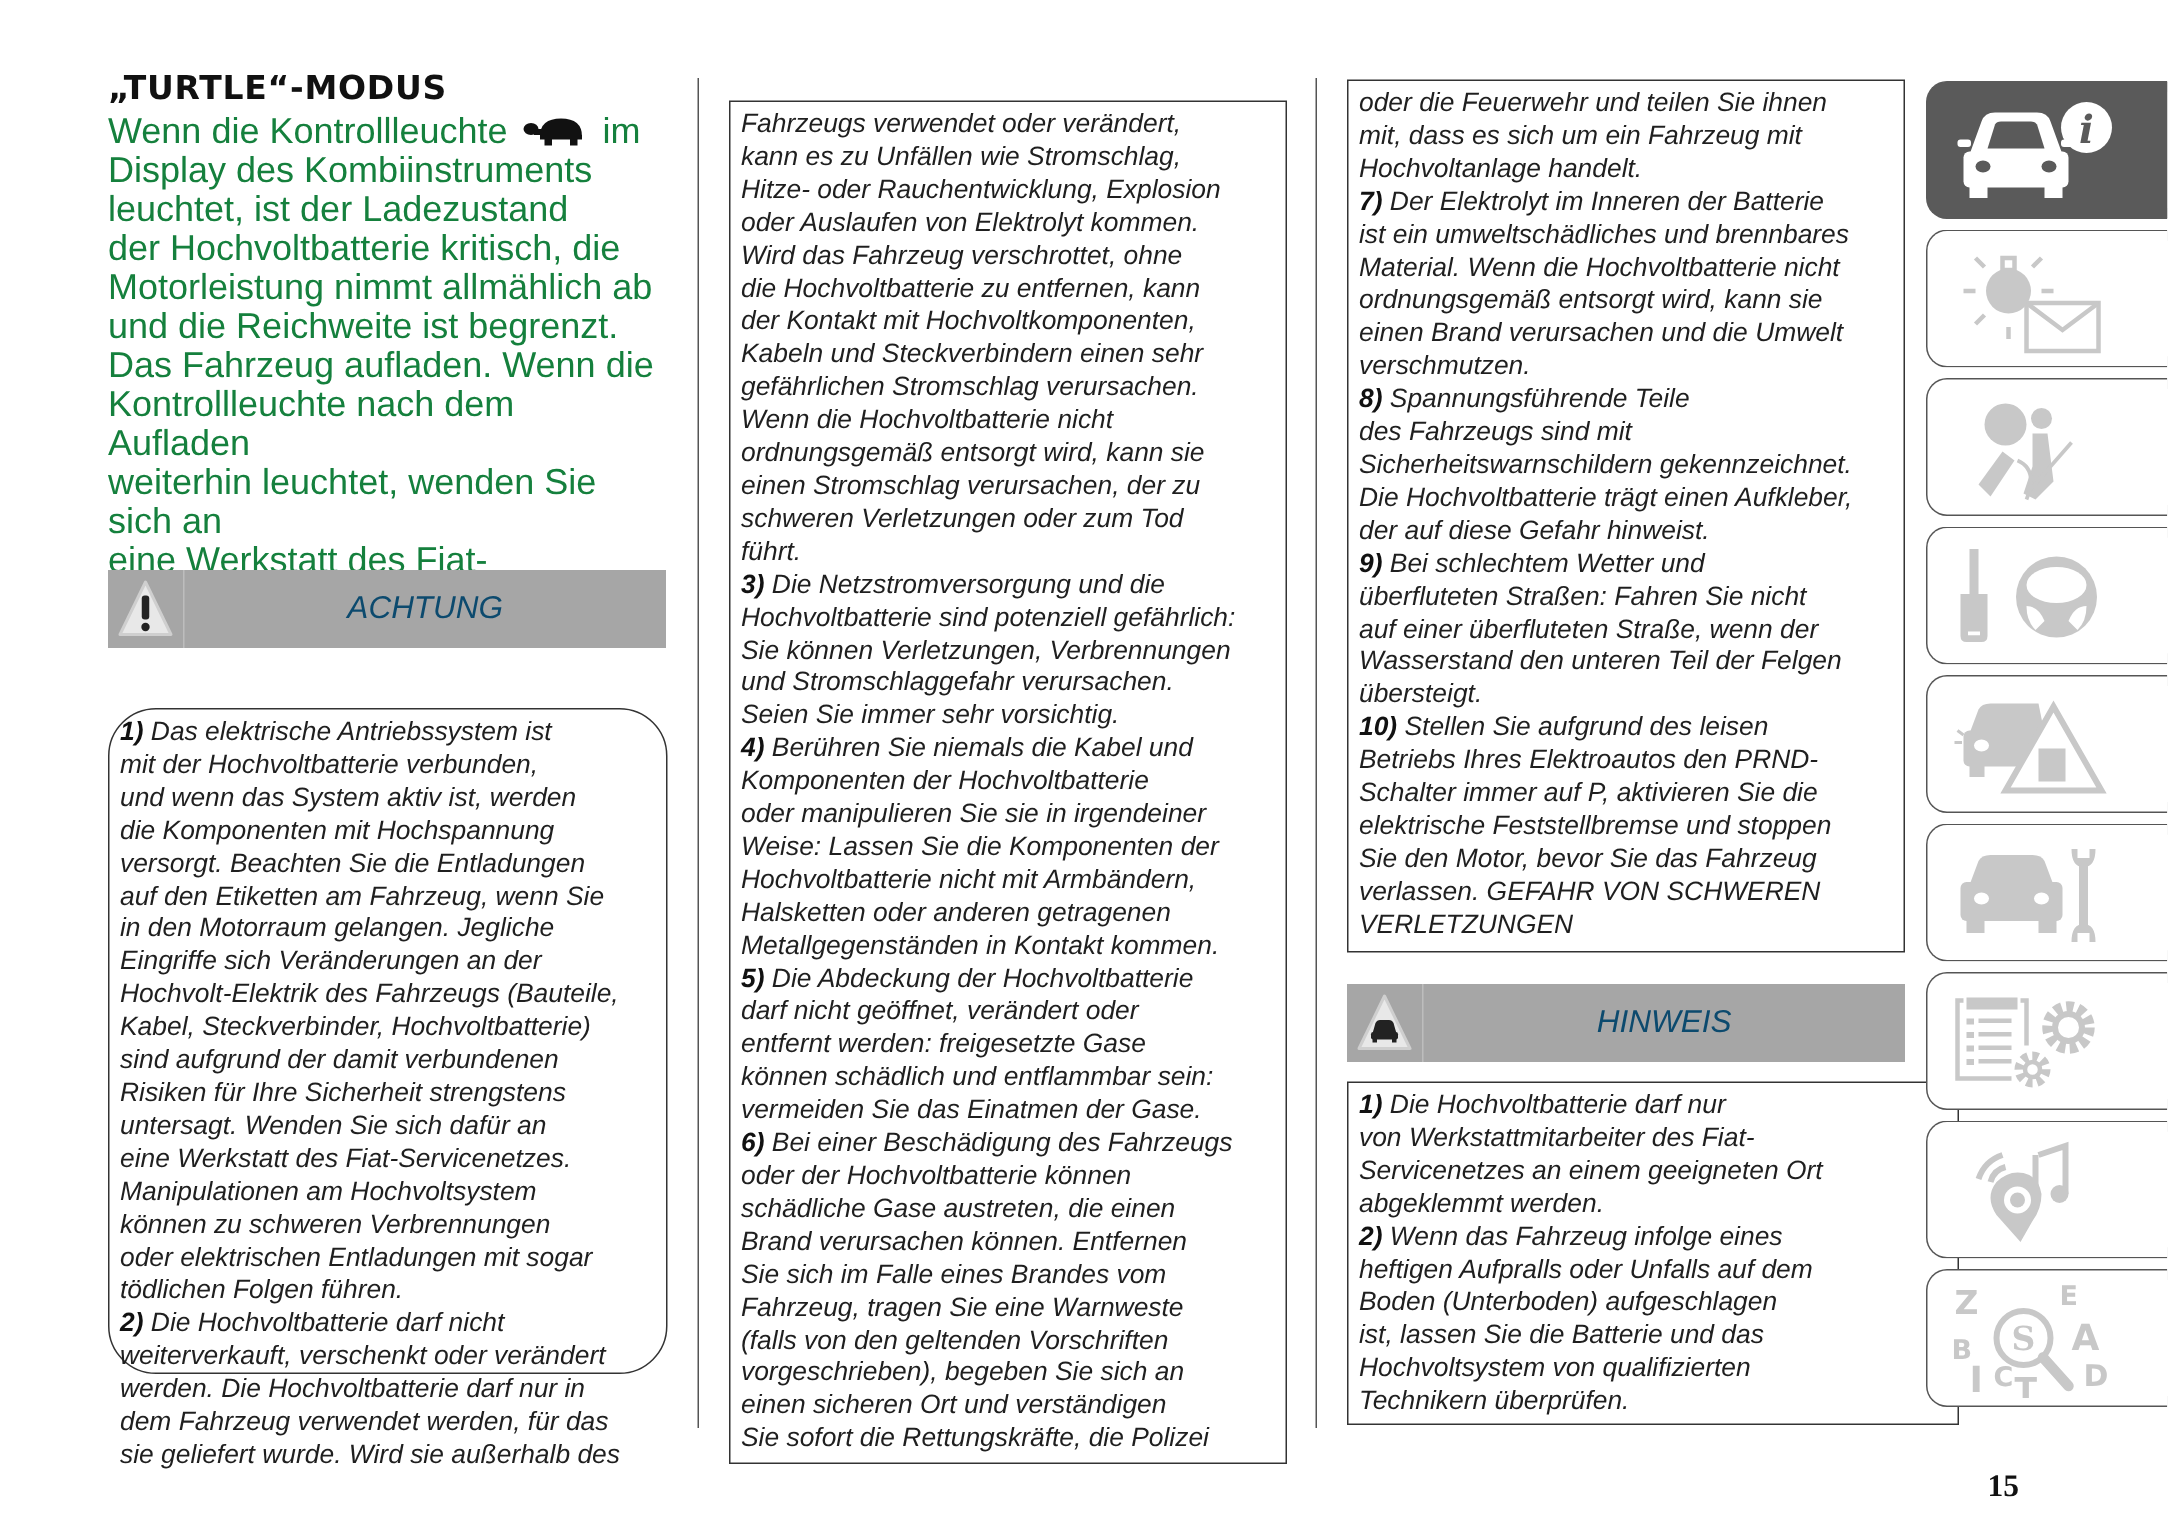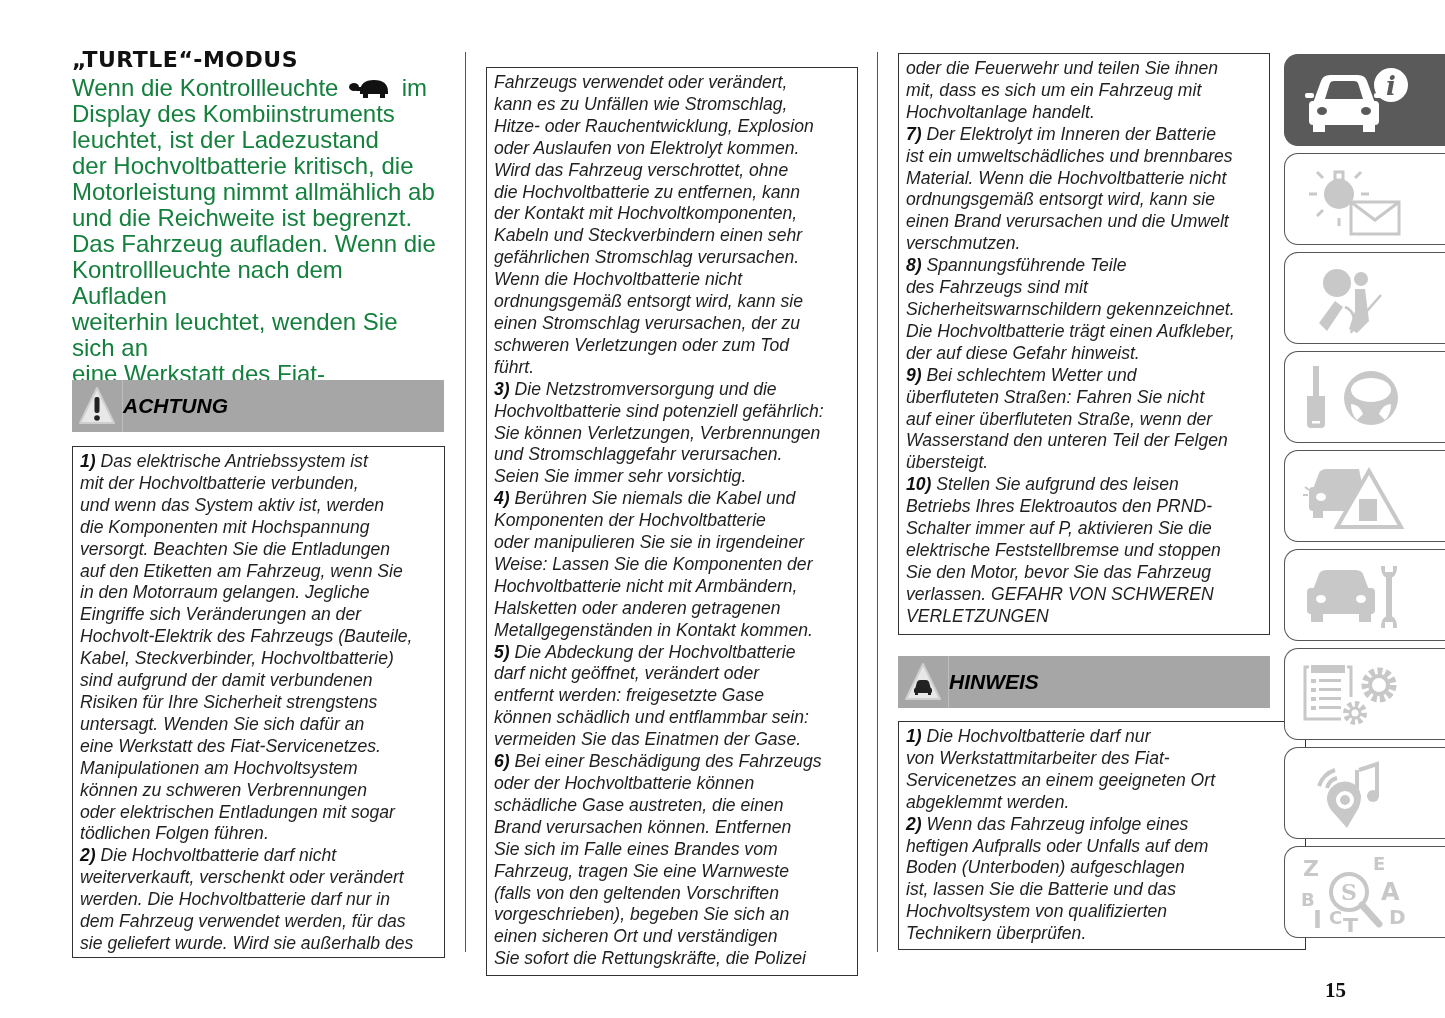--- a/index.html
+++ b/index.html
@@ -7,21 +7,21 @@
          font-family:"Liberation Sans", sans-serif; color:#1a1a1a; }
 
   
   .heading { position:absolute; left:72px; top:47px; font-family:"DejaVu Sans", sans-serif;
              font-weight:900; font-size:22px; letter-spacing:0.5px; color:#111; }
   .intro { position:absolute; left:72px; top:75px; width:370px; font-size:24px; line-height:26px; color:#15803d; }
   .intro .turtle { display:inline-block; width:44px; height:22px; vertical-align:-3px; margin:0 3px; }
 
   .banner { position:absolute; height:52px; background:#a6a6a6; display:flex; align-items:center; }
   .banner .ico { width:50px; height:52px; border-right:1px solid #bdbdbd; display:flex; align-items:center; justify-content:center; }
-  .banner .lbl { flex:1; font-style:italic; font-weight:bold; font-size:21px; color:#000000; }
+  .banner .lbl { flex:1; text-align:center; font-style:italic; font-weight:normal; font-size:21px; color:#0c4a6e; }
 
   .box { position:absolute; border:1.5px solid #333; background:#fff; box-sizing:border-box;
          padding:4px 6px 0 7px; font-style:italic; font-size:17.6px; line-height:21.9px; color:#1f1f1f; }
   .box .ln { display:block; white-space:nowrap; }
   .box b { font-weight:bold; font-style:italic; color:#111; }
 
   .vline { position:absolute; width:1px; background:#555; }
 
   
   .tab { position:absolute; left:1284px; width:161px; height:92px; box-sizing:border-box;
@@ -67,21 +67,21 @@
   <div class="ico">
     <svg width="40" height="42" viewBox="0 0 40 42">
       <path d="M20 3 L37 38 L3 38 Z" fill="#e8e8e8" stroke="#cfcfcf" stroke-width="2" stroke-linejoin="round"></path>
       <rect x="17.5" y="12" width="5" height="16" rx="2" fill="#222"></rect>
       <circle cx="20" cy="33" r="2.8" fill="#222"></circle>
     </svg>
   </div>
   <div class="lbl">ACHTUNG</div>
 </div>
 
-<div class="box" id="box1" style="left:72px; top:446px; width:373px; height:512px;">
+<div class="box" id="box1" style="left:72px; top:472px; width:373px; height:444px;border-radius:32px;">
     <span class="ln"><b>1)</b> <span>Das elektrische Antriebssystem ist</span></span>
     <span class="ln"><span>mit der Hochvoltbatterie verbunden,</span></span>
     <span class="ln"><span>und wenn das System aktiv ist, werden</span></span>
     <span class="ln"><span>die Komponenten mit Hochspannung</span></span>
     <span class="ln"><span>versorgt. Beachten Sie die Entladungen</span></span>
     <span class="ln"><span>auf den Etiketten am Fahrzeug, wenn Sie</span></span>
     <span class="ln"><span>in den Motorraum gelangen. Jegliche</span></span>
     <span class="ln"><span>Eingriffe sich Veränderungen an der</span></span>
     <span class="ln"><span>Hochvolt-Elektrik des Fahrzeugs (Bauteile,</span></span>
     <span class="ln"><span>Kabel, Steckverbinder, Hochvoltbatterie)</span></span>

